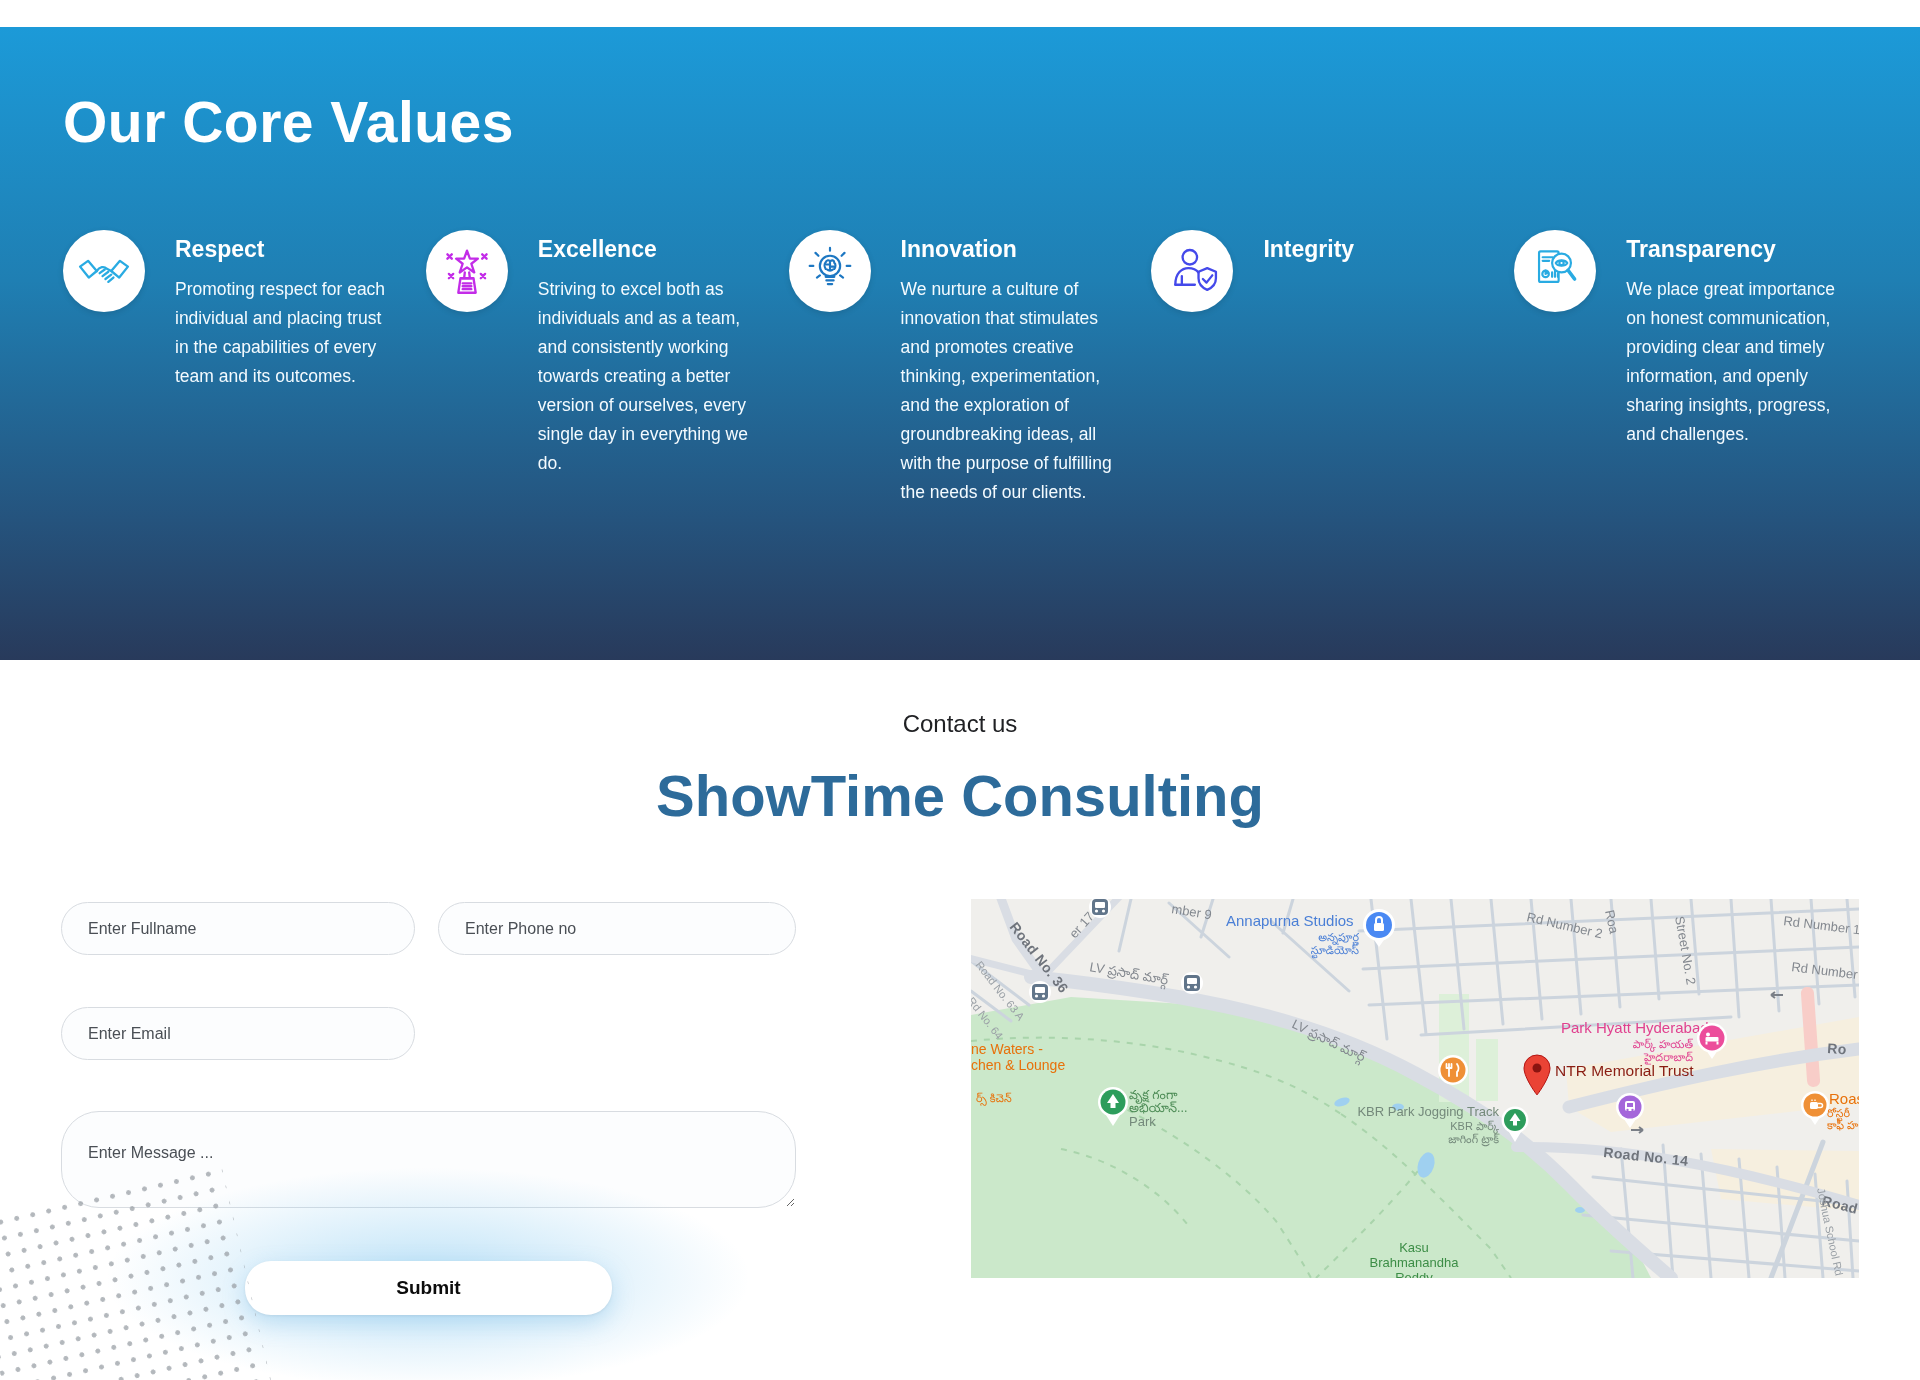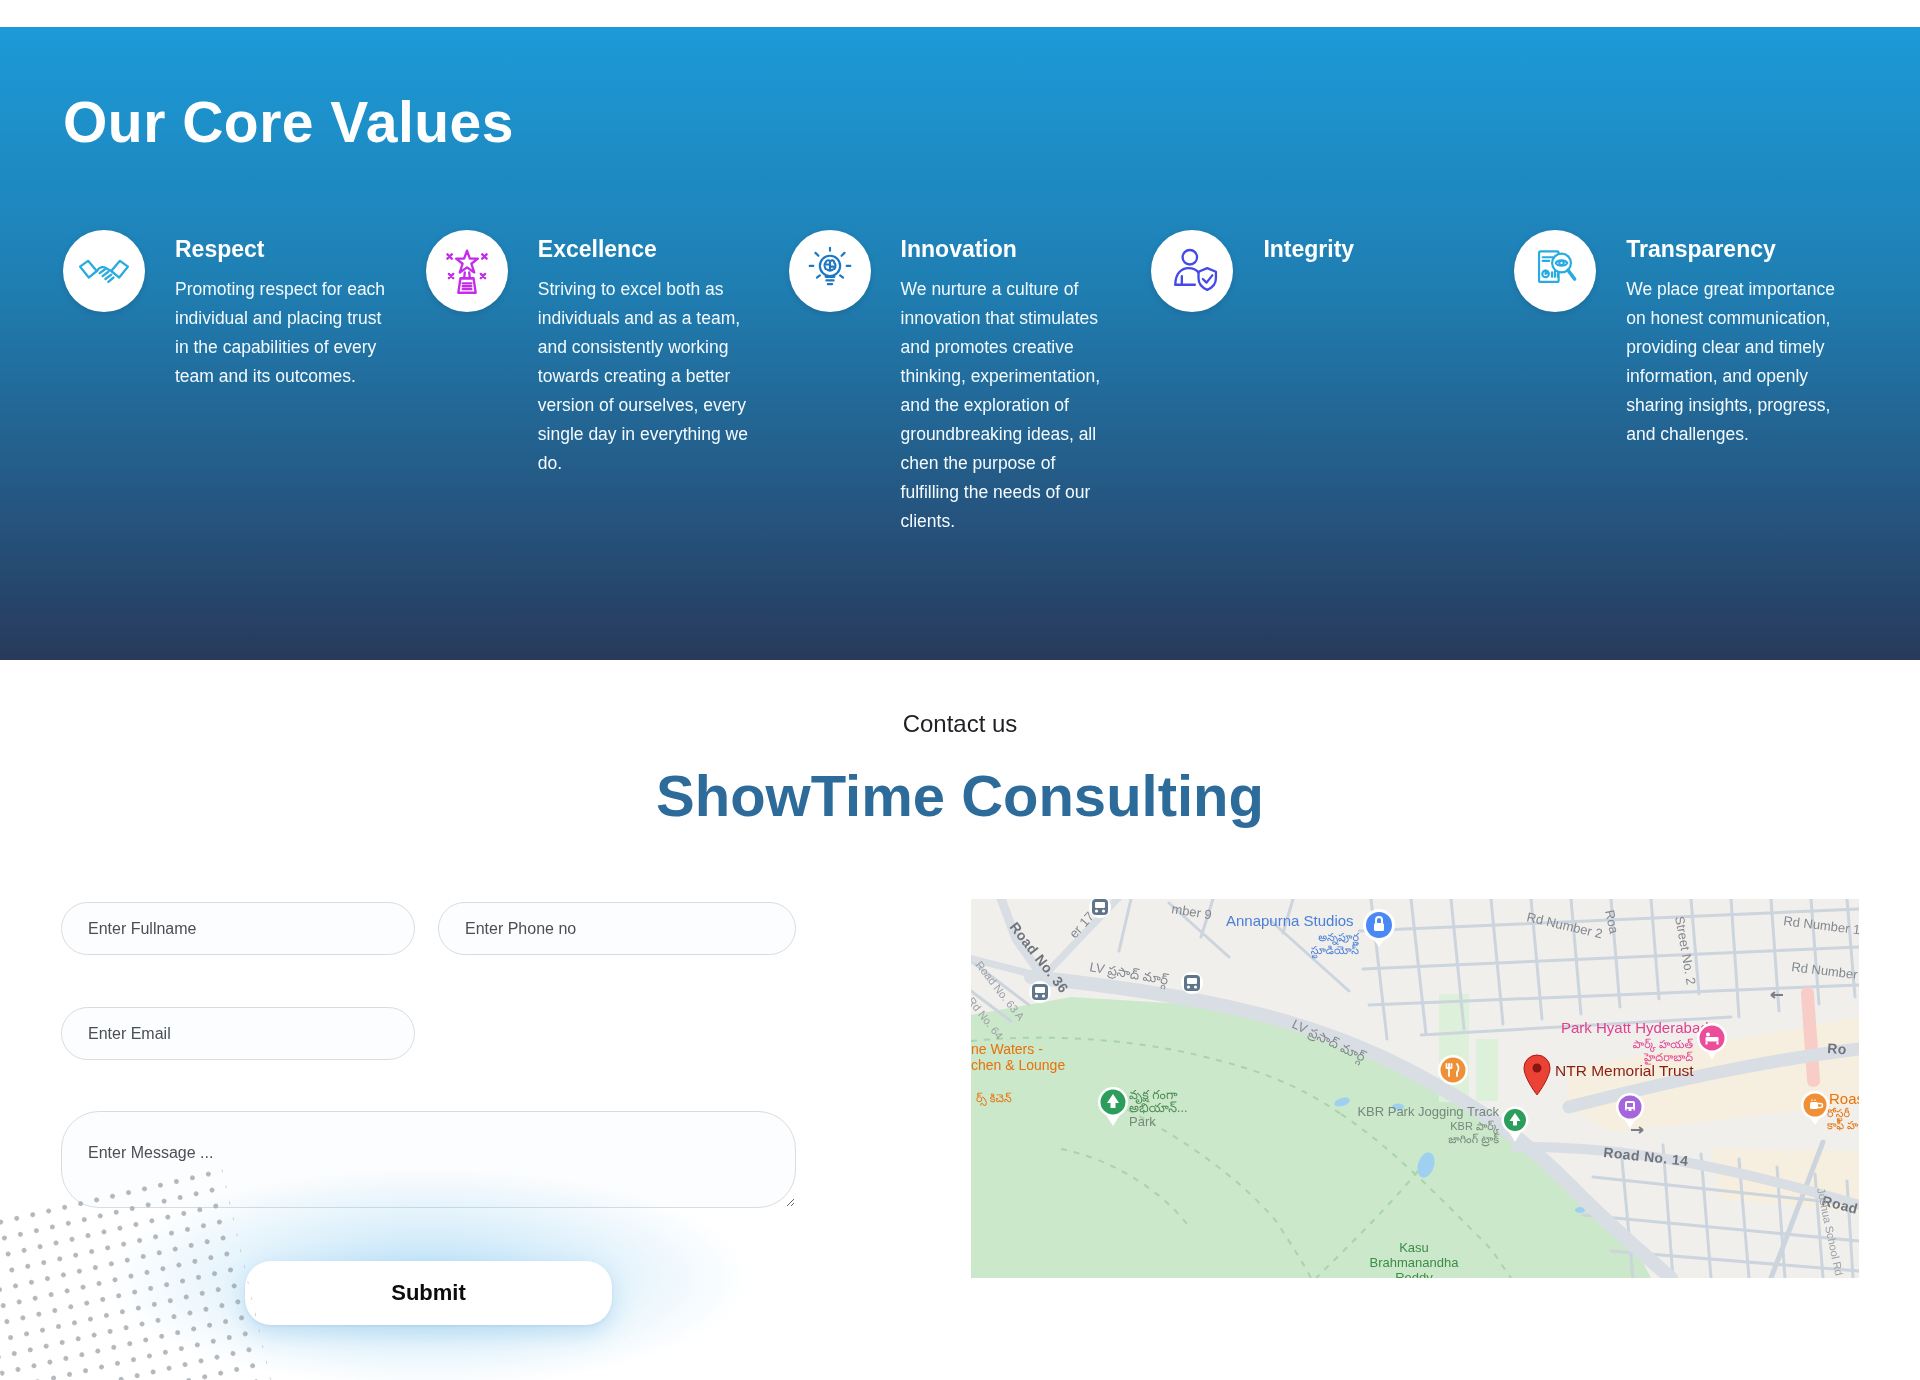--- a/index.html
+++ b/index.html
@@ -24,22 +24,22 @@
                  color:#2d6b9a;font-size:58px;font-weight:bold;}
   .field{position:absolute;height:53px;border:1px solid #d8dce1;border-radius:27px;
          background:#fcfdfe;box-sizing:border-box;padding:0 26px;font-size:16px;color:#b91c1c;
          font-family:"Liberation Sans",sans-serif;outline:none;}
   .field::placeholder,.area::placeholder{color:#4a4f55;opacity:1;}
   .area{position:absolute;border:1px solid #d8dce1;border-radius:38px;background:#fcfdfe;
         box-sizing:border-box;padding:32px 26px;font-size:16px;color:#222;resize:both;
         font-family:"Liberation Sans",sans-serif;outline:none;}
   .glow{position:absolute;left:78px;top:1158px;width:700px;height:240px;pointer-events:none;
         background:radial-gradient(ellipse at center,rgba(125,198,240,.5) 0%,rgba(125,198,240,0) 65%);}
-  .submit{position:absolute;left:245px;top:1261px;width:367px;height:64px;border:none;
-          border-radius:26px;background:#fff;color:#0c0c0c;font-size:22px;font-weight:bold;
+  .submit{position:absolute;left:245px;top:1261px;width:367px;height:54px;border:none;
+          border-radius:26px;background:#fff;color:#0c0c0c;font-size:19px;font-weight:bold;
           font-family:"Liberation Sans",sans-serif;cursor:pointer;
           box-shadow:0 8px 22px rgba(110,180,225,.35),0 1px 3px rgba(0,0,0,.08);}
   .dots{position:absolute;left:-35px;top:1192px;width:285px;height:228px;opacity:.75;
         transform:rotate(-13deg);
         background-image:radial-gradient(circle,#9aa0a6 2.1px,transparent 2.7px);
         background-size:16.4px 16.4px;}
   
   .map{position:absolute;left:971px;top:899px;width:888px;height:379px;}
   .map text{font-family:"Liberation Sans",sans-serif;}
   .rd{fill:#83888f;font-size:13px;}
@@ -105,21 +105,21 @@
         <div class="icon-circle">
           <svg width="58" height="58" viewBox="0 0 80 80" fill="none" stroke="#1d77c2" stroke-width="3" stroke-linecap="round" stroke-linejoin="round">
             <circle cx="40" cy="33" r="14"></circle>
             <path d="M34 28 C32 30 32 34 34 37 M34 28 C35 25 39 24 40 27 M40 27 C42 24 46 25 46 29 C48 30 48 34 46 37 M40 27 V38 M35 31 H39 M41 34 H45 M36 38 C38 40 42 40 44 38"></path>
             <path d="M34 48 H46 M35 53 H45 M37 58 H43"></path>
             <path d="M40 8 V12 M20 15 L24 19 M60 15 L56 19 M12 33 H17 M63 33 H68 M22 49 L26 46 M58 49 L54 46"></path>
           </svg>
         </div>
         <div>
           <h3>Innovation</h3>
-          <p>We nurture a culture of innovation that stimulates and promotes creative thinking, experimentation, and the exploration of groundbreaking ideas, all chen the purpose of fulfilling the needs of our clients.</p>
+          <p>We nurture a culture of innovation that stimulates and promotes creative thinking, experimentation, and the exploration of groundbreaking ideas, all with the purpose of fulfilling the needs of our clients.</p>
         </div>
       </div>
 
       <div class="card">
         <div class="icon-circle">
           <svg width="58" height="58" viewBox="0 0 80 80" fill="none" stroke="#4449ea" stroke-width="3.2" stroke-linecap="round" stroke-linejoin="round">
             <circle cx="37" cy="21" r="10"></circle>
             <path d="M17 59 C17 43 26 36 35 36 C41 36 46 38 49 42"></path>
             <path d="M17 59 H44 M26 47 V59"></path>
             <path d="M61 36 L73 41 V50 C73 58 68 63 61 66 C54 63 49 58 49 50 V41 Z"></path>

